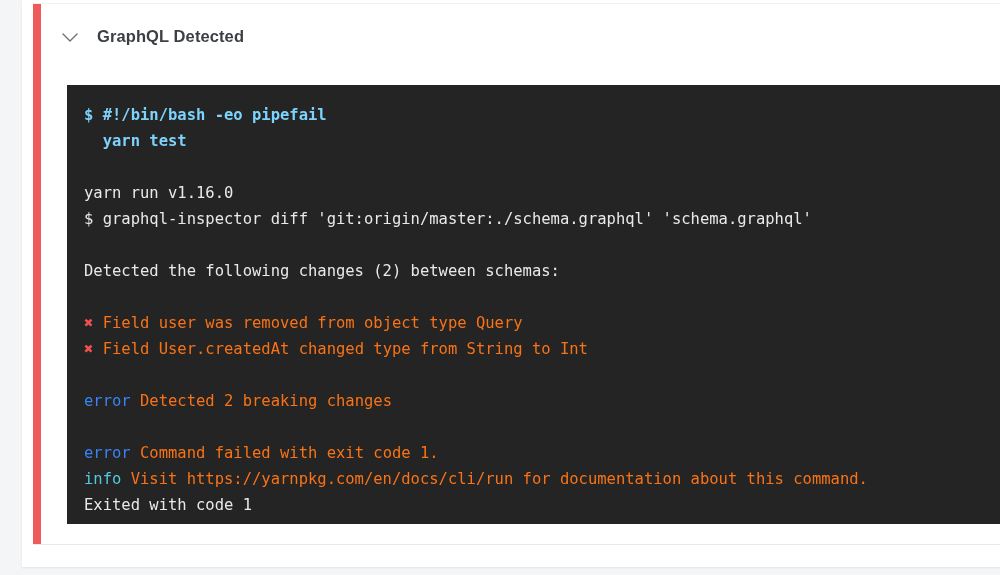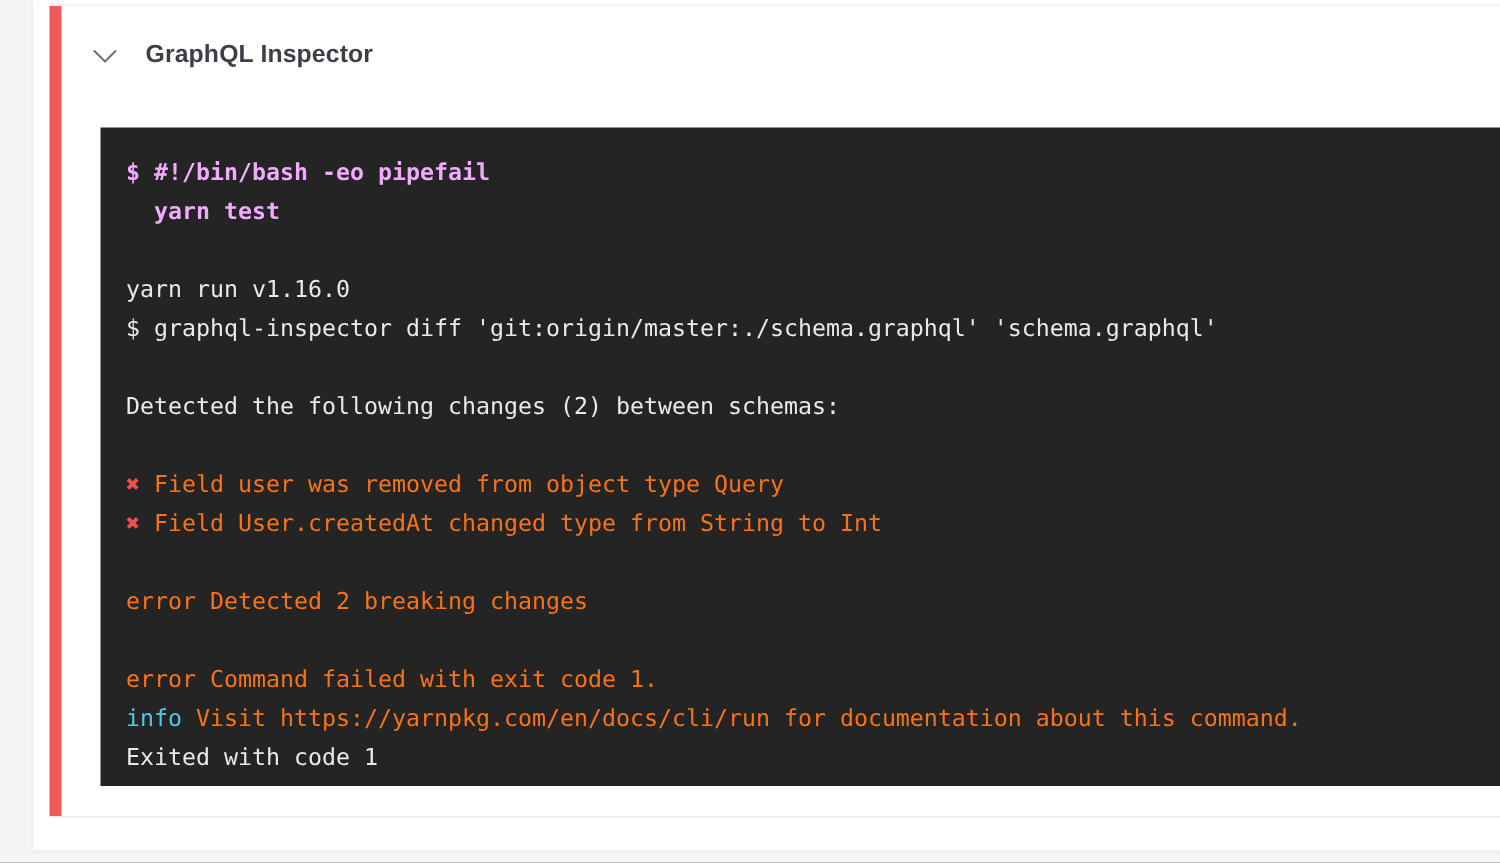--- a/index.html
+++ b/index.html
@@ -112,28 +112,28 @@
     color: #e9e9e9;
     white-space: pre;
   }
   .log-line {
     white-space: pre;
     min-height: 26px;
   }
   .log-line.blank { color: transparent; }
   .log-line.cmd {
     font-weight: bold;
-    color: #f0abfc;
+    color: #7dd3fc;
   }
   .tok-fail {
     color: #f0504e;
     font-weight: bold;
   }
   .tok-error {
-    color: #f97316;
+    color: #3b82f6;
   }
   .tok-info {
     color: #53c8e0;
   }
   .tok-text {
     color: #f97316;
   }
 </style>
 </head>
 <body>
@@ -145,21 +145,21 @@
       <div class="status-bar"></div>
 
       <div class="card-body">
 
         <div class="step-header">
           <span class="chevron-icon">
             <svg width="22" height="22" viewBox="0 0 22 22" fill="none" stroke="currentColor" stroke-width="1.3" stroke-linecap="round" stroke-linejoin="round">
               <polyline points="4,8 11,15 18,8"></polyline>
             </svg>
           </span>
-          <span class="step-title">GraphQL Inspector</span>
+          <span class="step-title">GraphQL Detected</span>
         </div>
 
         <div class="terminal">
           <pre class="terminal-log"><div class="log-line cmd">$ #!/bin/bash -eo pipefail</div><div class="log-line cmd">  yarn test</div><div class="log-line blank"> </div><div class="log-line">yarn run v1.16.0</div><div class="log-line">$ graphql-inspector diff 'git:origin/master:./schema.graphql' 'schema.graphql'</div><div class="log-line blank"> </div><div class="log-line">Detected the following changes (2) between schemas:</div><div class="log-line blank"> </div><div class="log-line"><span class="tok-fail">✖</span><span class="tok-text"> Field user was removed from object type Query</span></div><div class="log-line"><span class="tok-fail">✖</span><span class="tok-text"> Field User.createdAt changed type from String to Int</span></div><div class="log-line blank"> </div><div class="log-line"><span class="tok-error">error</span><span class="tok-text"> Detected 2 breaking changes</span></div><div class="log-line blank"> </div><div class="log-line"><span class="tok-error">error</span><span class="tok-text"> Command failed with exit code 1.</span></div><div class="log-line"><span class="tok-info">info</span><span class="tok-text"> Visit https://yarnpkg.com/en/docs/cli/run for documentation about this command.</span></div><div class="log-line">Exited with code 1</div></pre>
         </div>
 
       </div>
     </div>
 
   </div>

